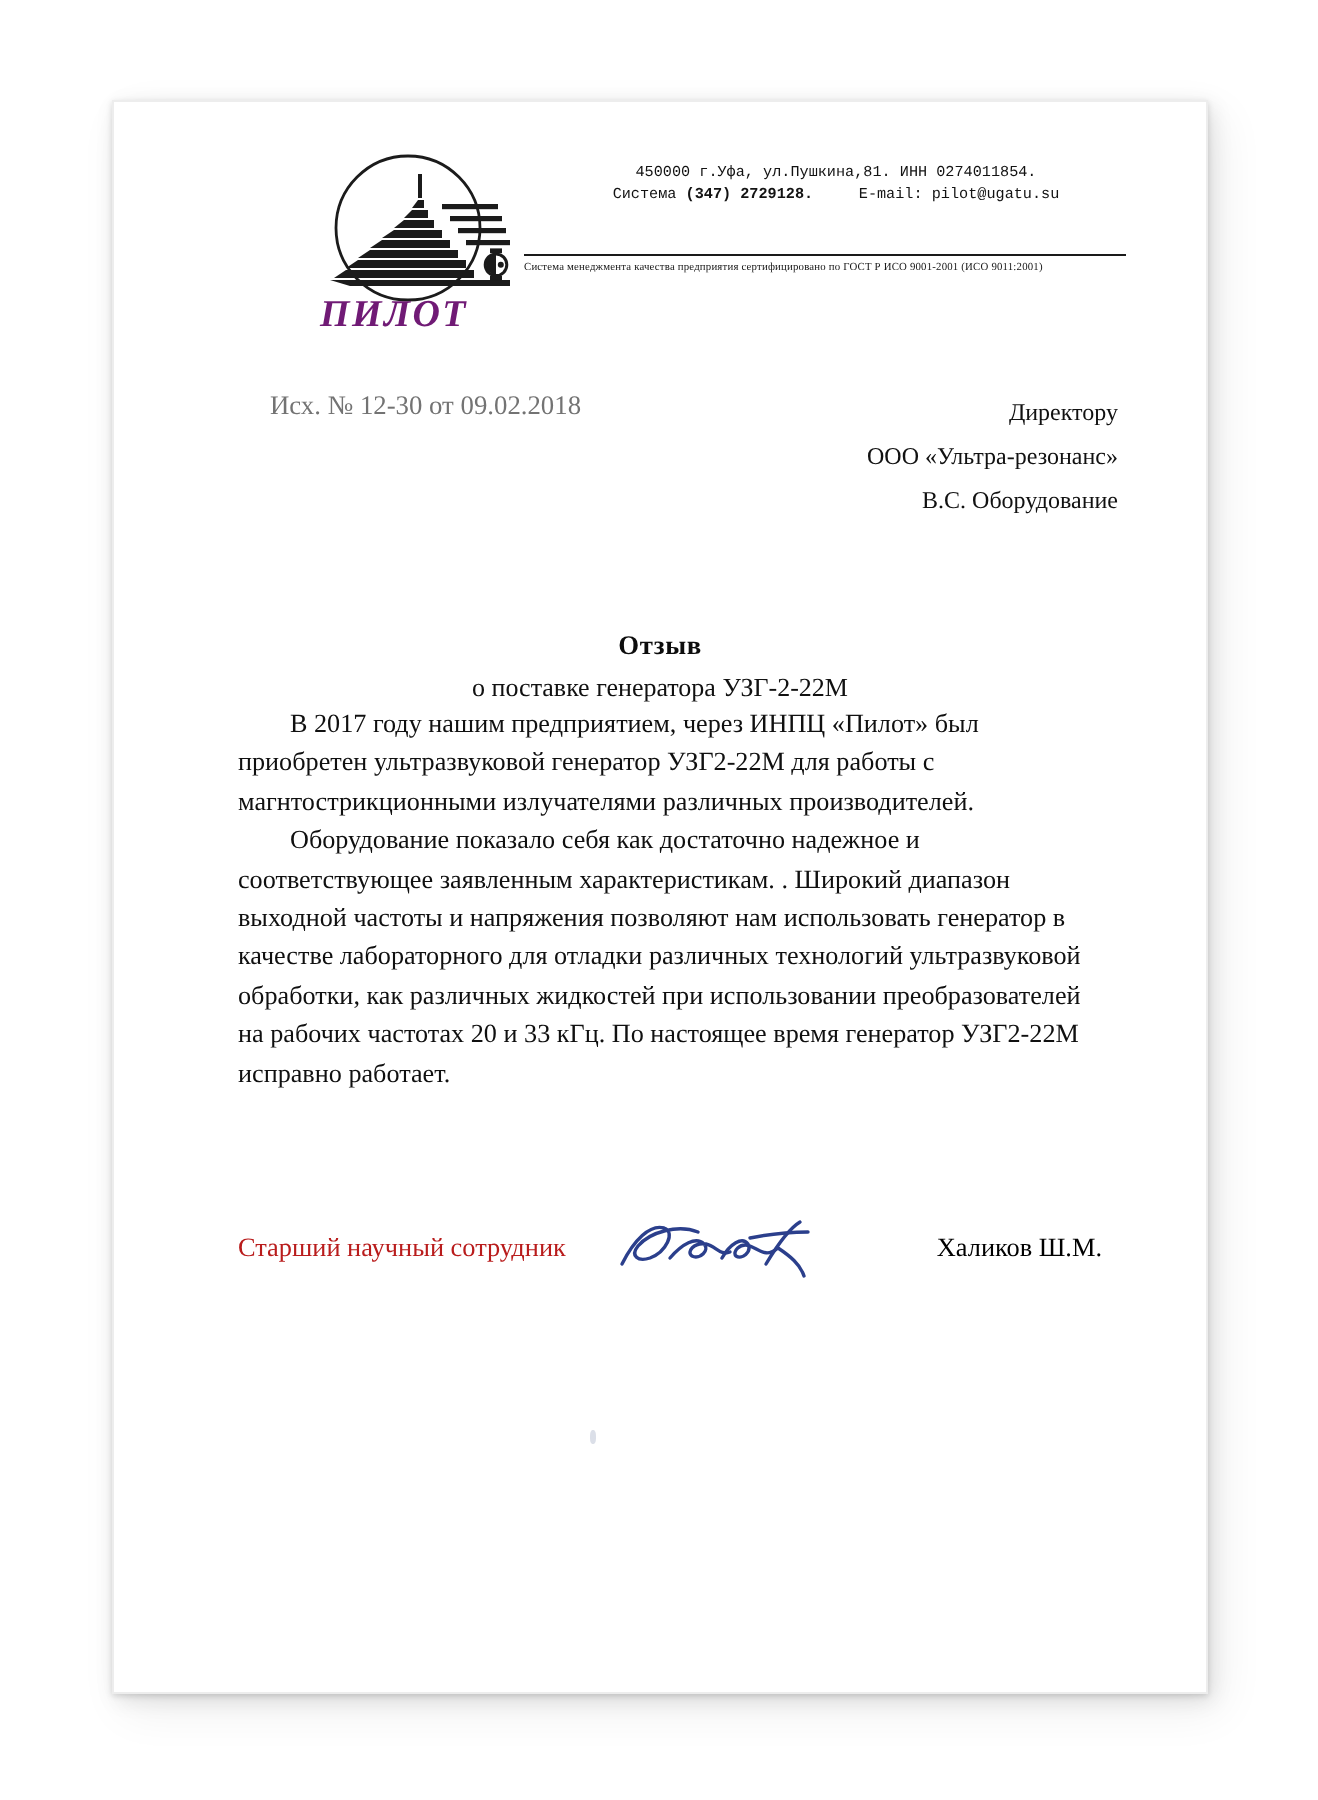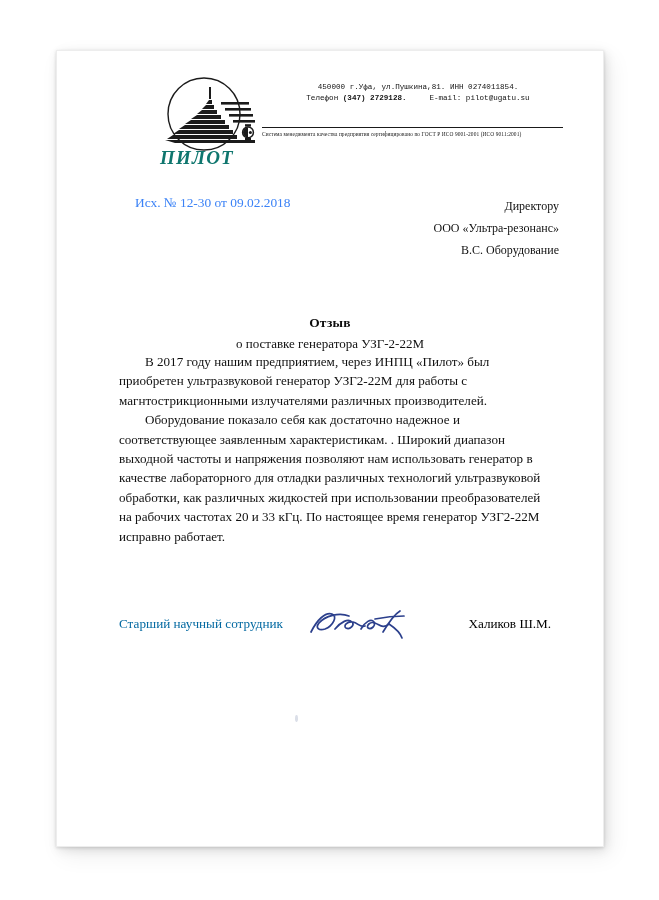--- a/index.html
+++ b/index.html
@@ -54,21 +54,21 @@
   .logo-mark { display: block; }
   .logo-word {
     position: absolute;
     left: 1px;
     top: 70px;
     font-family: "Liberation Serif", "DejaVu Serif", serif;
     font-weight: bold;
     font-style: italic;
     font-size: 19px;
     letter-spacing: 1.2px;
-    color: #0f766e;
+    color: #701a75;
     white-space: nowrap;
   }
 
   .org-block {
     position: absolute;
     left: 176px;
     top: 30px;
     right: 0;
     text-align: center;
   }
@@ -117,21 +117,21 @@
   .ref-row {
     position: relative;
     margin-top: 16px;
     min-height: 76px;
   }
   .ref-no {
     position: absolute;
     left: 38px;
     top: 0;
     font-size: 13.4px;
-    color: #3b82f6;
+    color: #737373;
     white-space: nowrap;
   }
   .addressee {
     position: absolute;
     right: 4px;
     top: 0;
     text-align: right;
     font-size: 12px;
     line-height: 22px;
     color: #111111;
@@ -172,21 +172,21 @@
     position: relative;
     margin-top: 56px;
     height: 48px;
     padding: 0 12px 0 22px;
   }
   .sign-title {
     position: absolute;
     left: 22px;
     top: 14px;
     font-size: 13.2px;
-    color: #0369a1;
+    color: #b91c1c;
     white-space: nowrap;
   }
   .sign-mark {
     position: absolute;
     left: 208px;
     top: 0;
     width: 110px;
     height: 44px;
   }
   .sign-name {
@@ -238,21 +238,21 @@
             <rect x="74" y="43" width="22" height="2.6"></rect>
           </g>
         </svg>
         <div class="logo-word">ПИЛОТ</div>
       </div>
 
       <div class="org-block">
         <div class="org-contacts">
           <div>450000 г.Уфа, ул.Пушкина,81.  ИНН 0274011854.</div>
           <div>
-            <span>Телефон</span>
+            <span>Система</span>
             <span class="bold">(347) 2729128.</span>
             &nbsp;&nbsp;&nbsp;
             <span>E-mail:</span>
             <span>pilot@ugatu.su</span>
           </div>
         </div>
       </div>
 
       <div class="cert-row">
         <svg class="cert-seal" width="18" height="18" viewBox="0 0 18 18">

